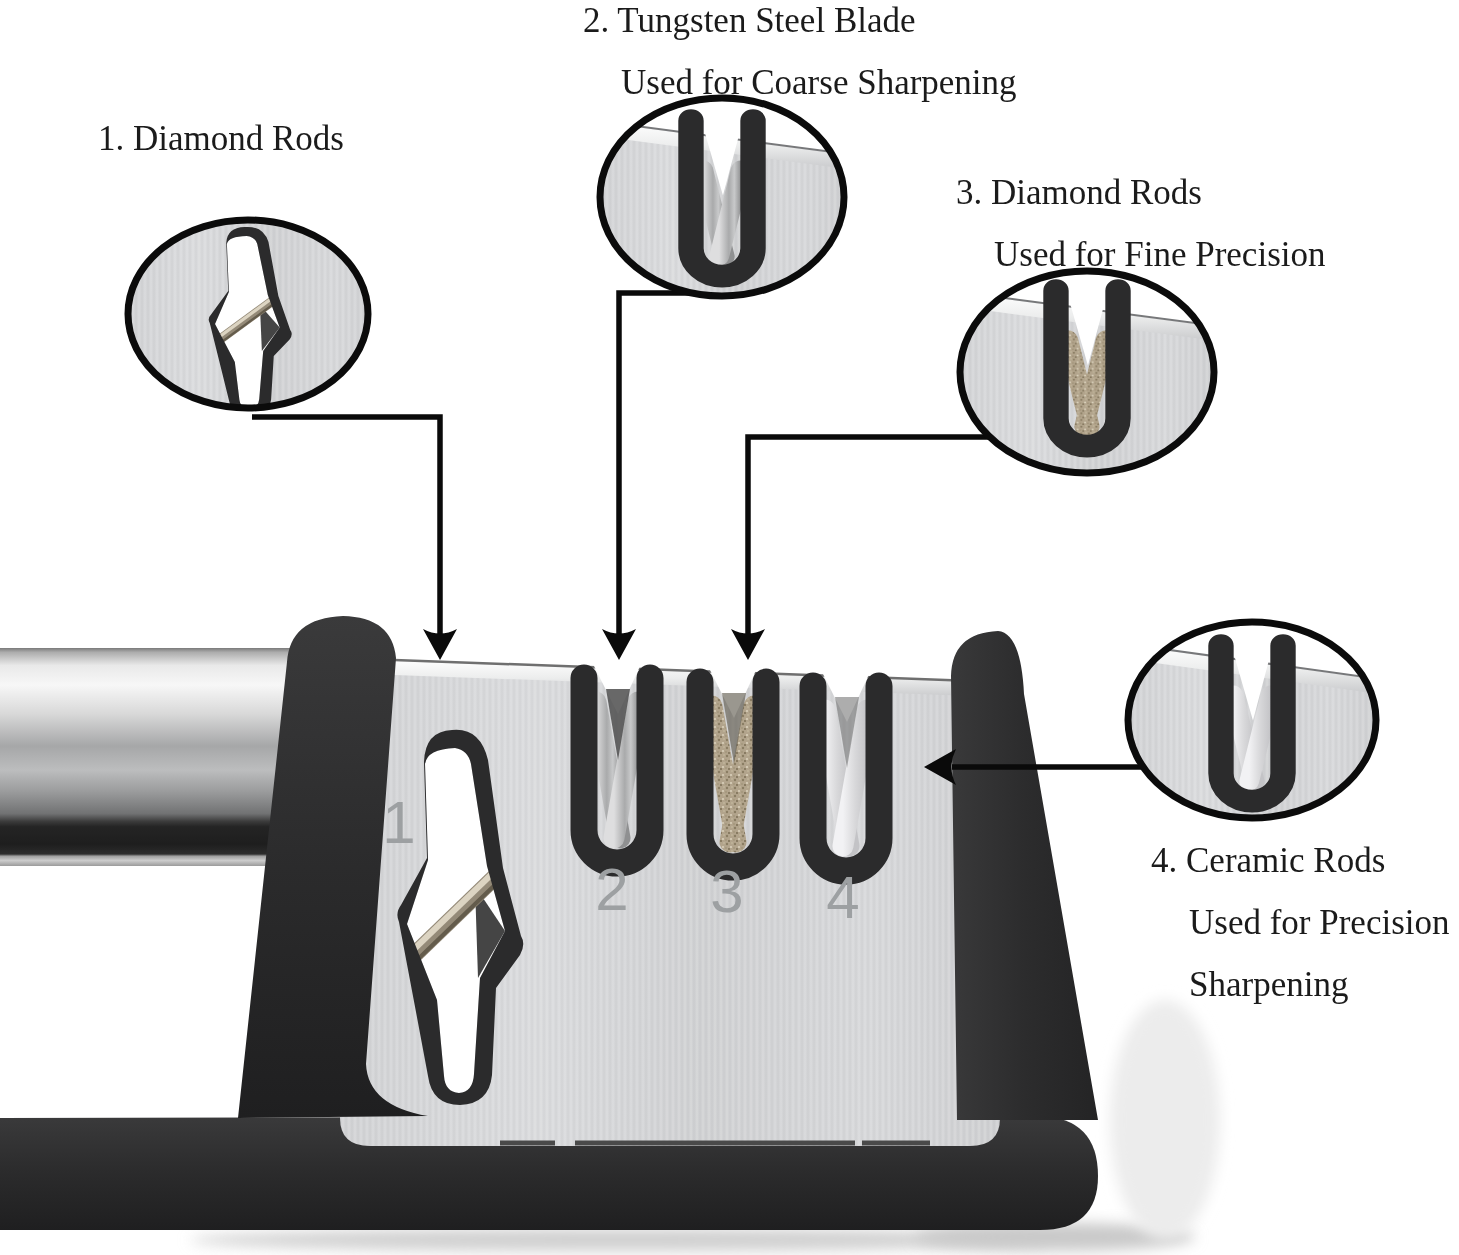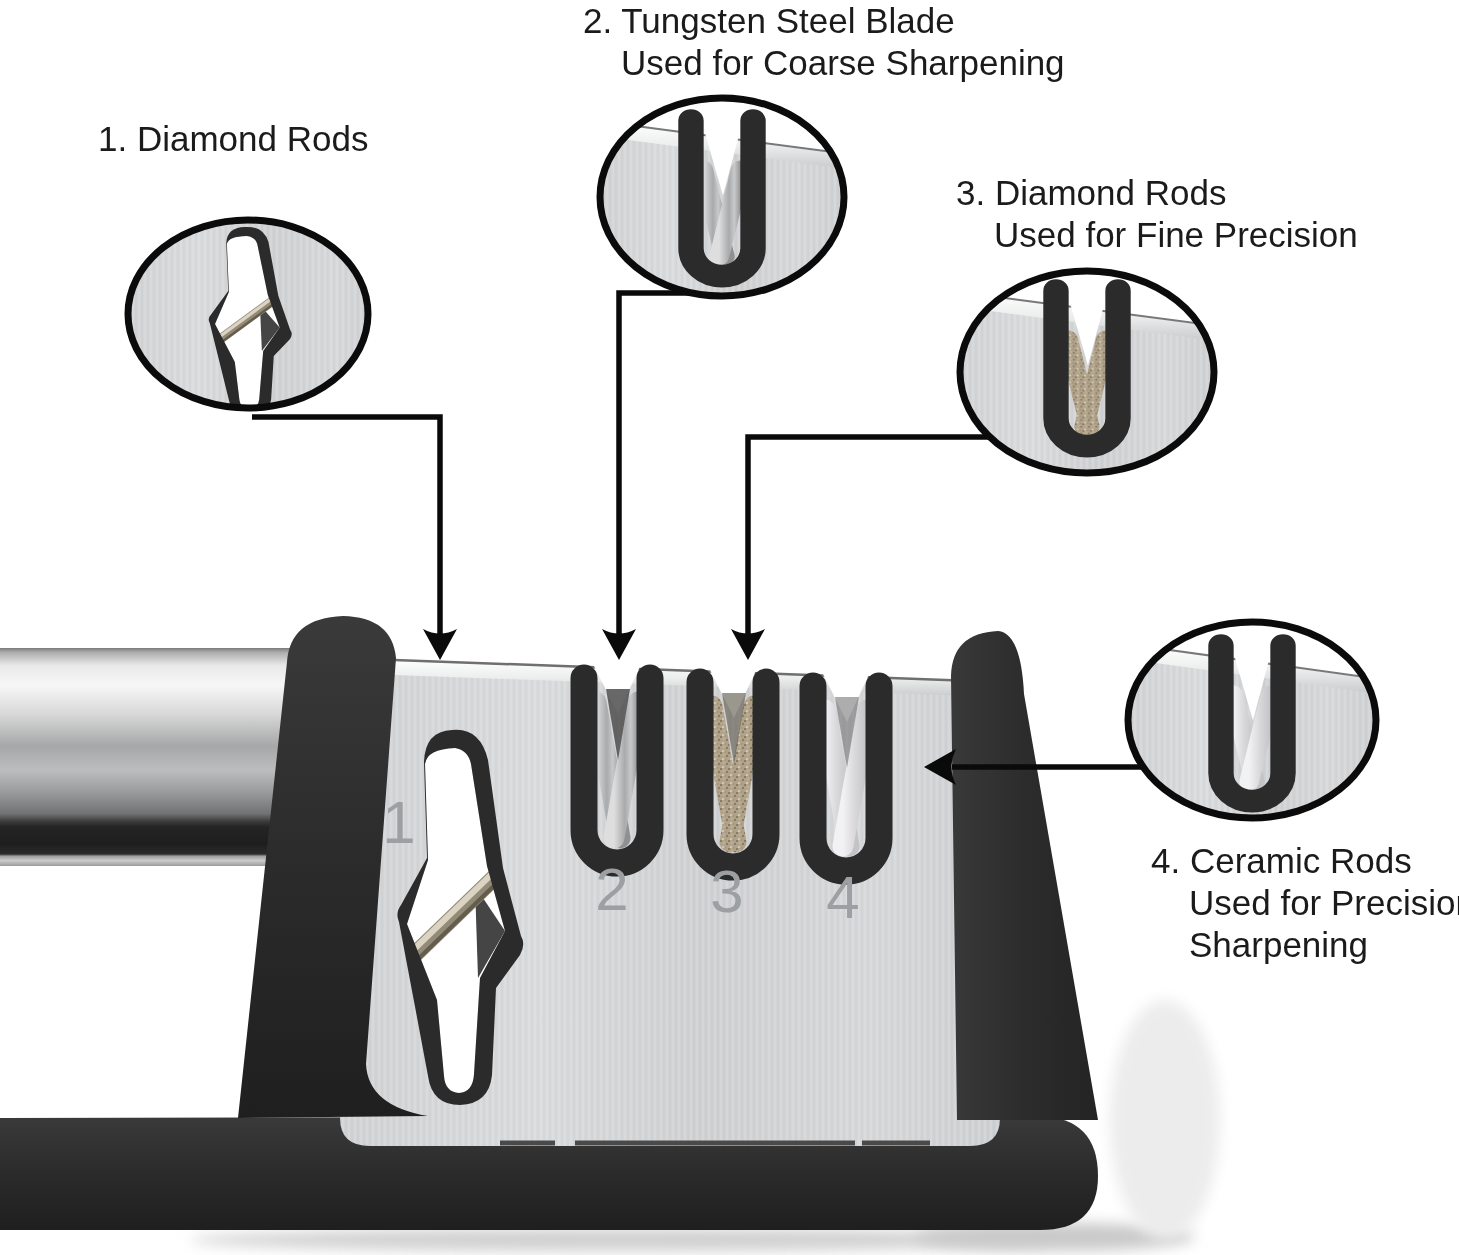--- a/index.html
+++ b/index.html
@@ -3,23 +3,23 @@
 <meta charset="utf-8">
 <style>
   html,body{margin:0;padding:0;background:#ffffff;}
   #stage{
     position:relative;width:1459px;height:1255px;background:#ffffff;overflow:hidden;
     font-family:"Liberation Sans","DejaVu Sans",sans-serif;
   }
   #product-svg{position:absolute;left:0;top:0;}
   .annotation{
     position:absolute;color:#1b1b1b;font-size:35px;line-height:42px;
-    white-space:nowrap;letter-spacing:0px;
+    white-space:nowrap;letter-spacing:0px;font-family:Liberation Serif, serif;
   }
-  .annotation .cont{padding-left:38px;}
+  .annotation .cont{padding-left:38px;margin-top:20px;}
   .num-etch{font-family:"Liberation Sans","DejaVu Sans",sans-serif;}
 </style>
 </head>
 <body>
 
 <div id="stage">
 
 <svg id="product-svg" width="1459" height="1255" viewBox="0 0 1459 1255">
   <defs>
     <linearGradient id="tubeGrad" x1="0" y1="0" x2="0" y2="1">

